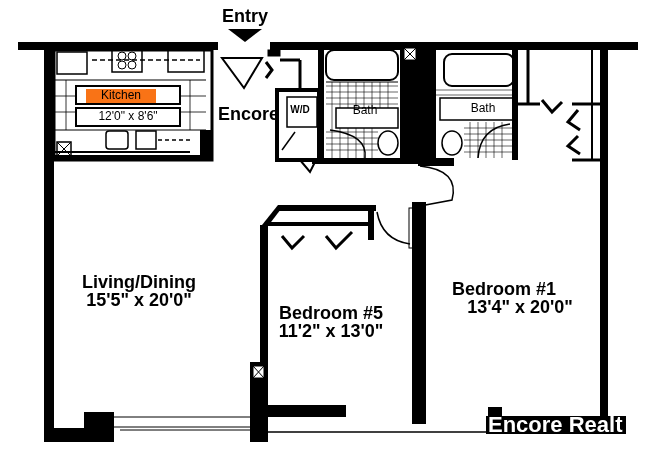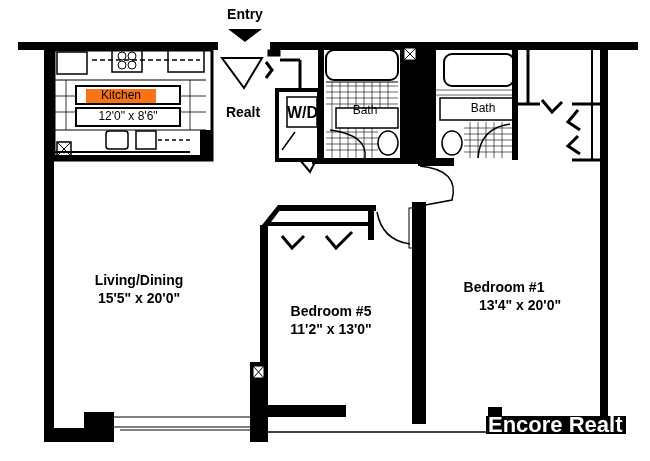--- a/index.html
+++ b/index.html
@@ -1,19 +1,19 @@
 <!DOCTYPE html>
 <html><head>
 <meta charset="utf-8">
 <style>
   html, body { margin: 0; padding: 0; background: #ffffff; }
   body { width: 650px; height: 461px; position: relative; overflow: hidden; font-family: "Liberation Sans", sans-serif; }
   svg { position: absolute; left: 0; top: 0; }
   .lbl { position: absolute; font-family: "Liberation Sans", sans-serif; font-weight: bold; color: #000; text-align: center; white-space: nowrap; line-height: 1.15; }
-  .room-label { font-size: 14px; }
+  .room-label { font-size: 18px; }
   .small-label { font-size: 12px; font-weight: normal; }
   .fixture-label { font-size: 12px; font-weight: bold; }
   .watermark { position: absolute; font-family: "Liberation Sans", sans-serif; font-weight: bold; color: #ffffff; font-size: 22px; letter-spacing: 0px; line-height: 1; white-space: nowrap; }
 </style>
 </head>
 <body>
 
 <svg width="650" height="461" viewBox="0 0 650 461">
 
   <g fill="#000">
@@ -184,26 +184,26 @@
   </g>
 
   <rect x="412" y="202" width="14" height="222" fill="#000"></rect>
   <rect x="409" y="208" width="4" height="40" fill="none" stroke="#000" stroke-width="1"></rect>
 
   <rect x="488" y="407" width="14" height="10" fill="#000"></rect>
   <rect x="486" y="416" width="140" height="18" fill="#000"></rect>
 </svg>
 
 <div class="lbl room-label" style="left:222px; top:6px; width:46px;">Entry</div>
-<div class="lbl room-label" style="left:218px; top:104px; width:50px;">Realt</div>
+<div class="lbl room-label" style="left:218px; top:104px; width:50px;">Encore</div>
 
 <div class="lbl small-label" style="left:86px; top:89px; width:70px; background:#f97316;">Kitchen</div>
 <div class="lbl small-label" style="left:80px; top:110px; width:96px; background:#fff;">12'0" x 8'6"</div>
 
-<div class="lbl fixture-label" style="left:287px; top:104px; width:26px; font-size:16px;">W/D</div>
+<div class="lbl fixture-label" style="left:287px; top:104px; width:26px; font-size:10px;">W/D</div>
 <div class="lbl small-label" style="left:340px; top:104px; width:50px; font-size:12px;">Bath</div>
 <div class="lbl small-label" style="left:458px; top:102px; width:50px; font-size:12px;">Bath</div>
 
 <div class="lbl room-label" style="left:74px; top:272px; width:130px;">Living/Dining</div>
 <div class="lbl room-label" style="left:74px; top:290px; width:130px;">15'5" x 20'0"</div>
 
 <div class="lbl room-label" style="left:272px; top:303px; width:118px;">Bedroom #5</div>
 <div class="lbl room-label" style="left:272px; top:321px; width:118px;">11'2" x 13'0"</div>
 
 <div class="lbl room-label" style="left:444px; top:279px; width:120px;">Bedroom #1</div>

